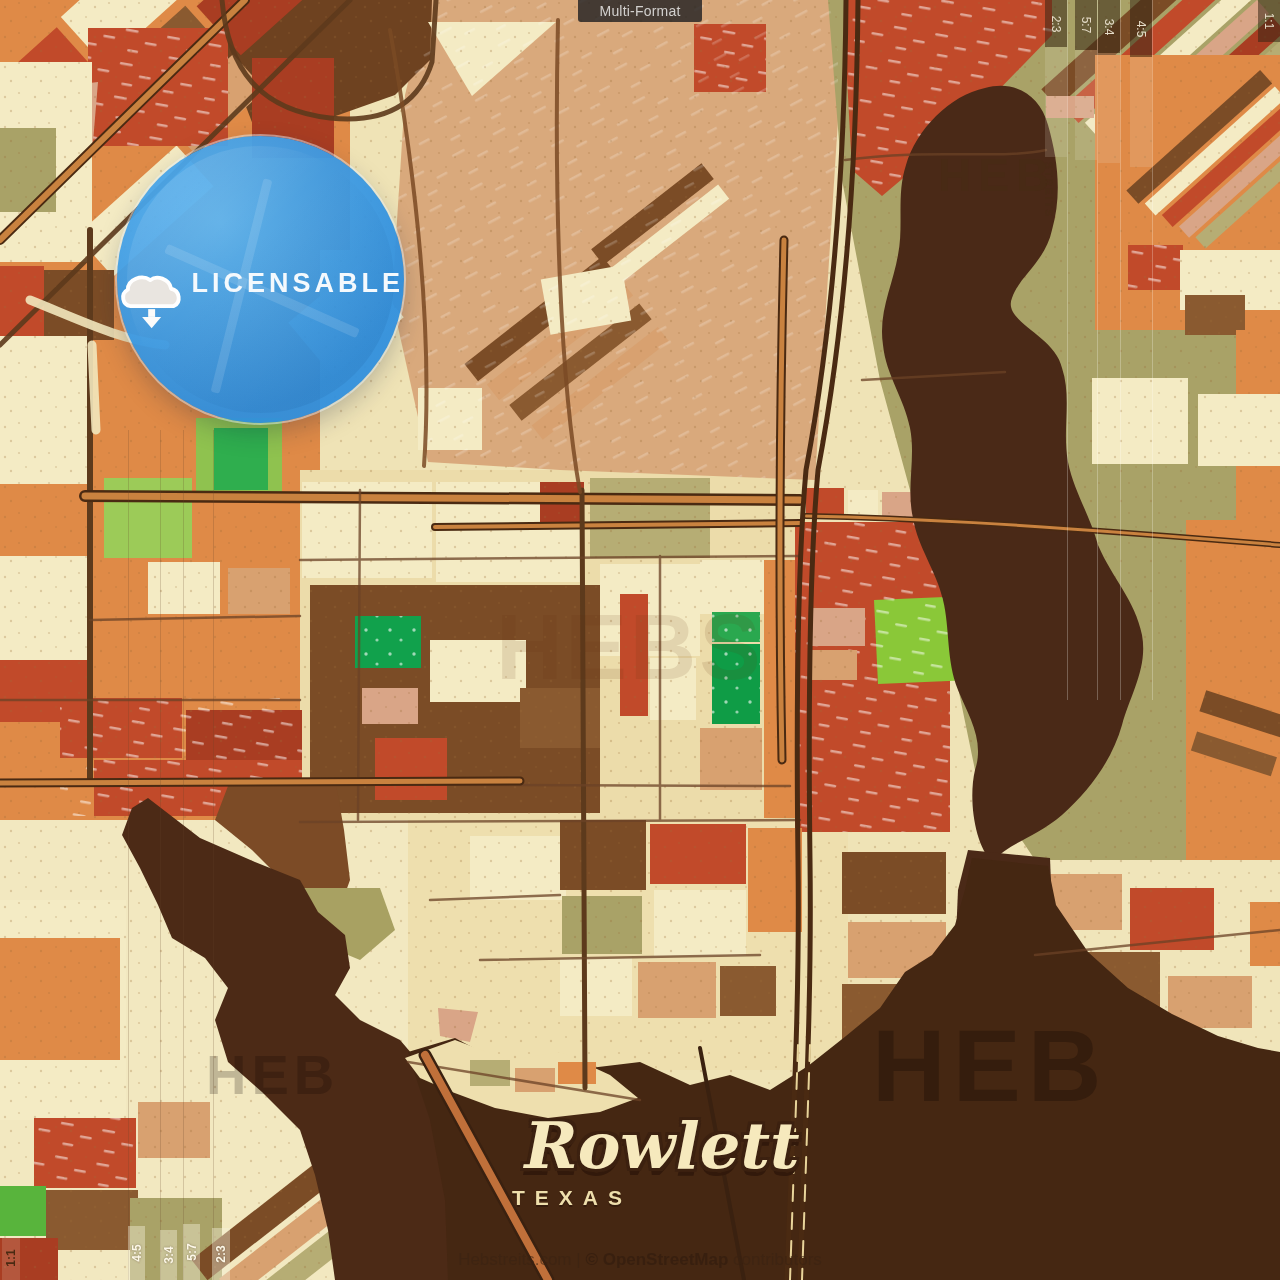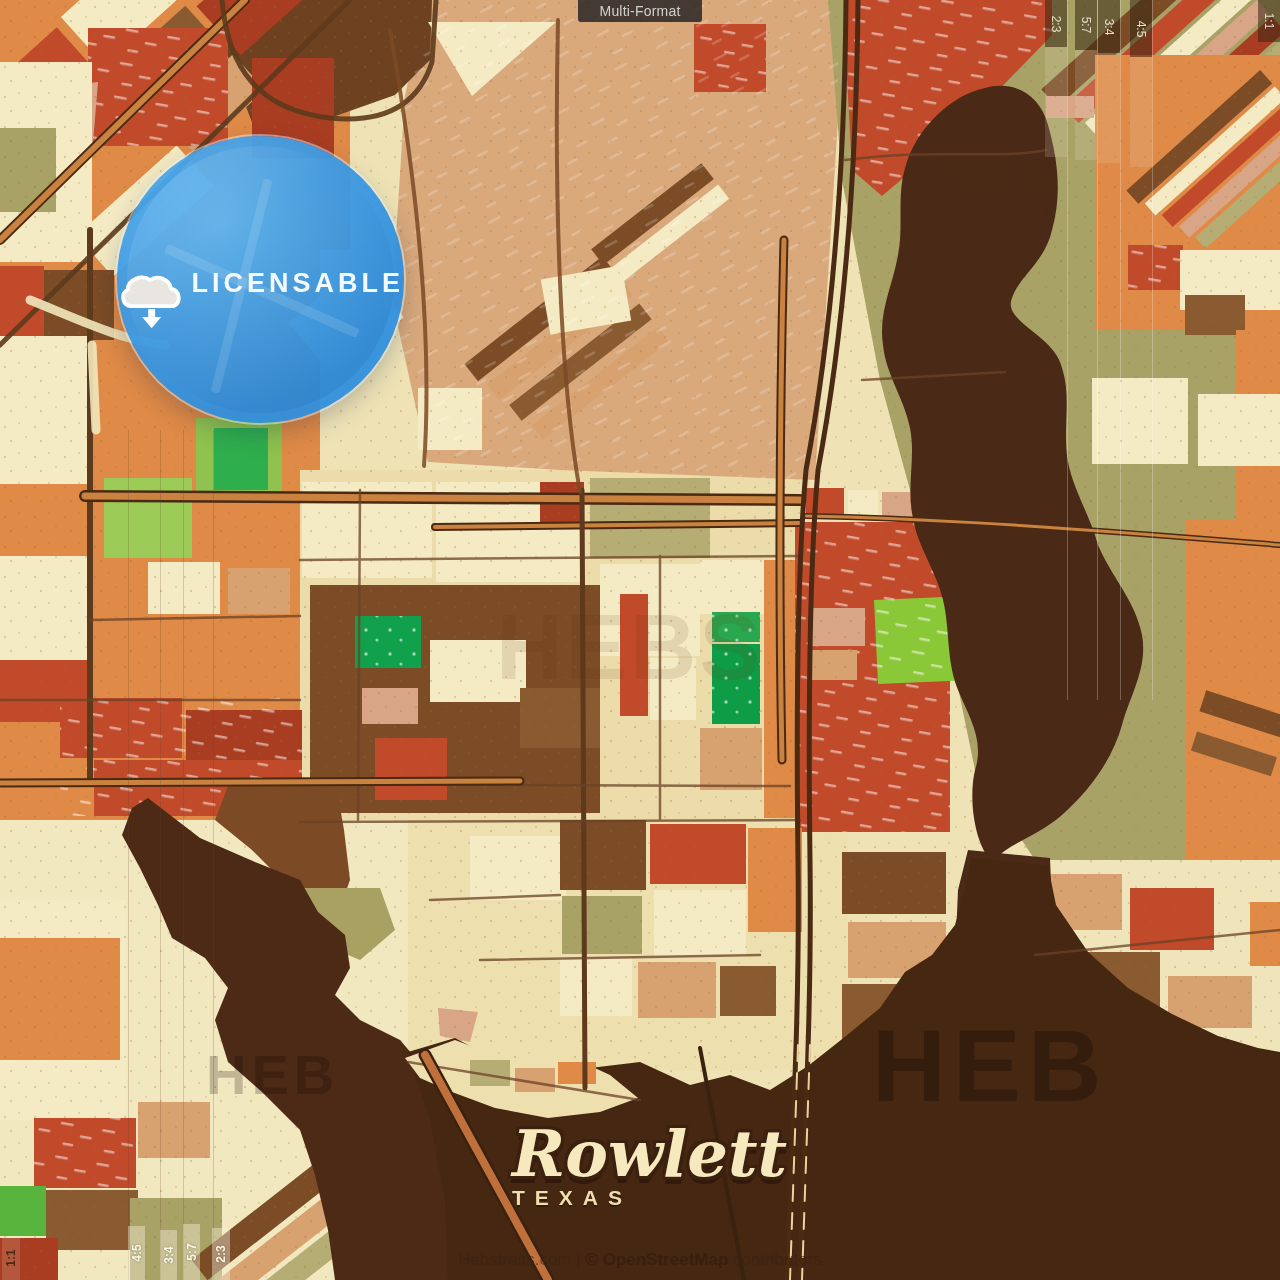--- a/index.html
+++ b/index.html
@@ -47,25 +47,25 @@
     box-shadow:0 0 0 2px rgba(240,248,255,.45), 0 10px 24px rgba(20,30,60,.25);
     display:flex;flex-direction:row;align-items:center;}
   .badge-sheen{position:absolute;inset:10px;border-radius:50%;
     background:linear-gradient(135deg, rgba(255,255,255,.16), rgba(255,255,255,0) 42%, rgba(0,50,110,.12));}
   .badge-street{position:absolute;background:rgba(255,255,255,.12);border-radius:3px;}
   .badge svg{position:relative;margin-top:34px;}
   .badge-label{position:relative;margin-top:8px;color:#f4f9fd;font-size:27px;font-weight:bold;
     letter-spacing:4px;}
 
   
-  .city-name{left:512px;top:1108px;width:300px;
+  .city-name{left:512px;top:1108px;width:300px;text-align:center;
     font-family:"DejaVu Serif",serif;font-style:italic;font-weight:bold;font-size:64px;
     color:#f6e9bd;
     text-shadow:3px 0 0 #3c2110,-3px 0 0 #3c2110,0 3px 0 #3c2110,0 -3px 0 #3c2110,
-      3px 3px 0 #3c2110,-3px 3px 0 #3c2110,3px -3px 0 #3c2110,-3px -3px 0 #3c2110,0 7px 0 #32190b;margin-top:8px;}
+      3px 3px 0 #3c2110,-3px 3px 0 #3c2110,3px -3px 0 #3c2110,-3px -3px 0 #3c2110,0 7px 0 #32190b;}
   .state-name{left:512px;top:1186px;width:300px;text-align:left;font-size:21px;
     font-weight:bold;letter-spacing:10px;color:#eedfac;
     text-shadow:0 2px 0 rgba(40,20,8,.6);}
 
   
   .attribution{left:0;top:1250px;width:1280px;text-align:center;font-size:17px;
     color:rgba(58,35,19,.60);}
   .attribution .osm{font-weight:bold;color:rgba(52,30,15,.80);}
 </style>
 </head>

